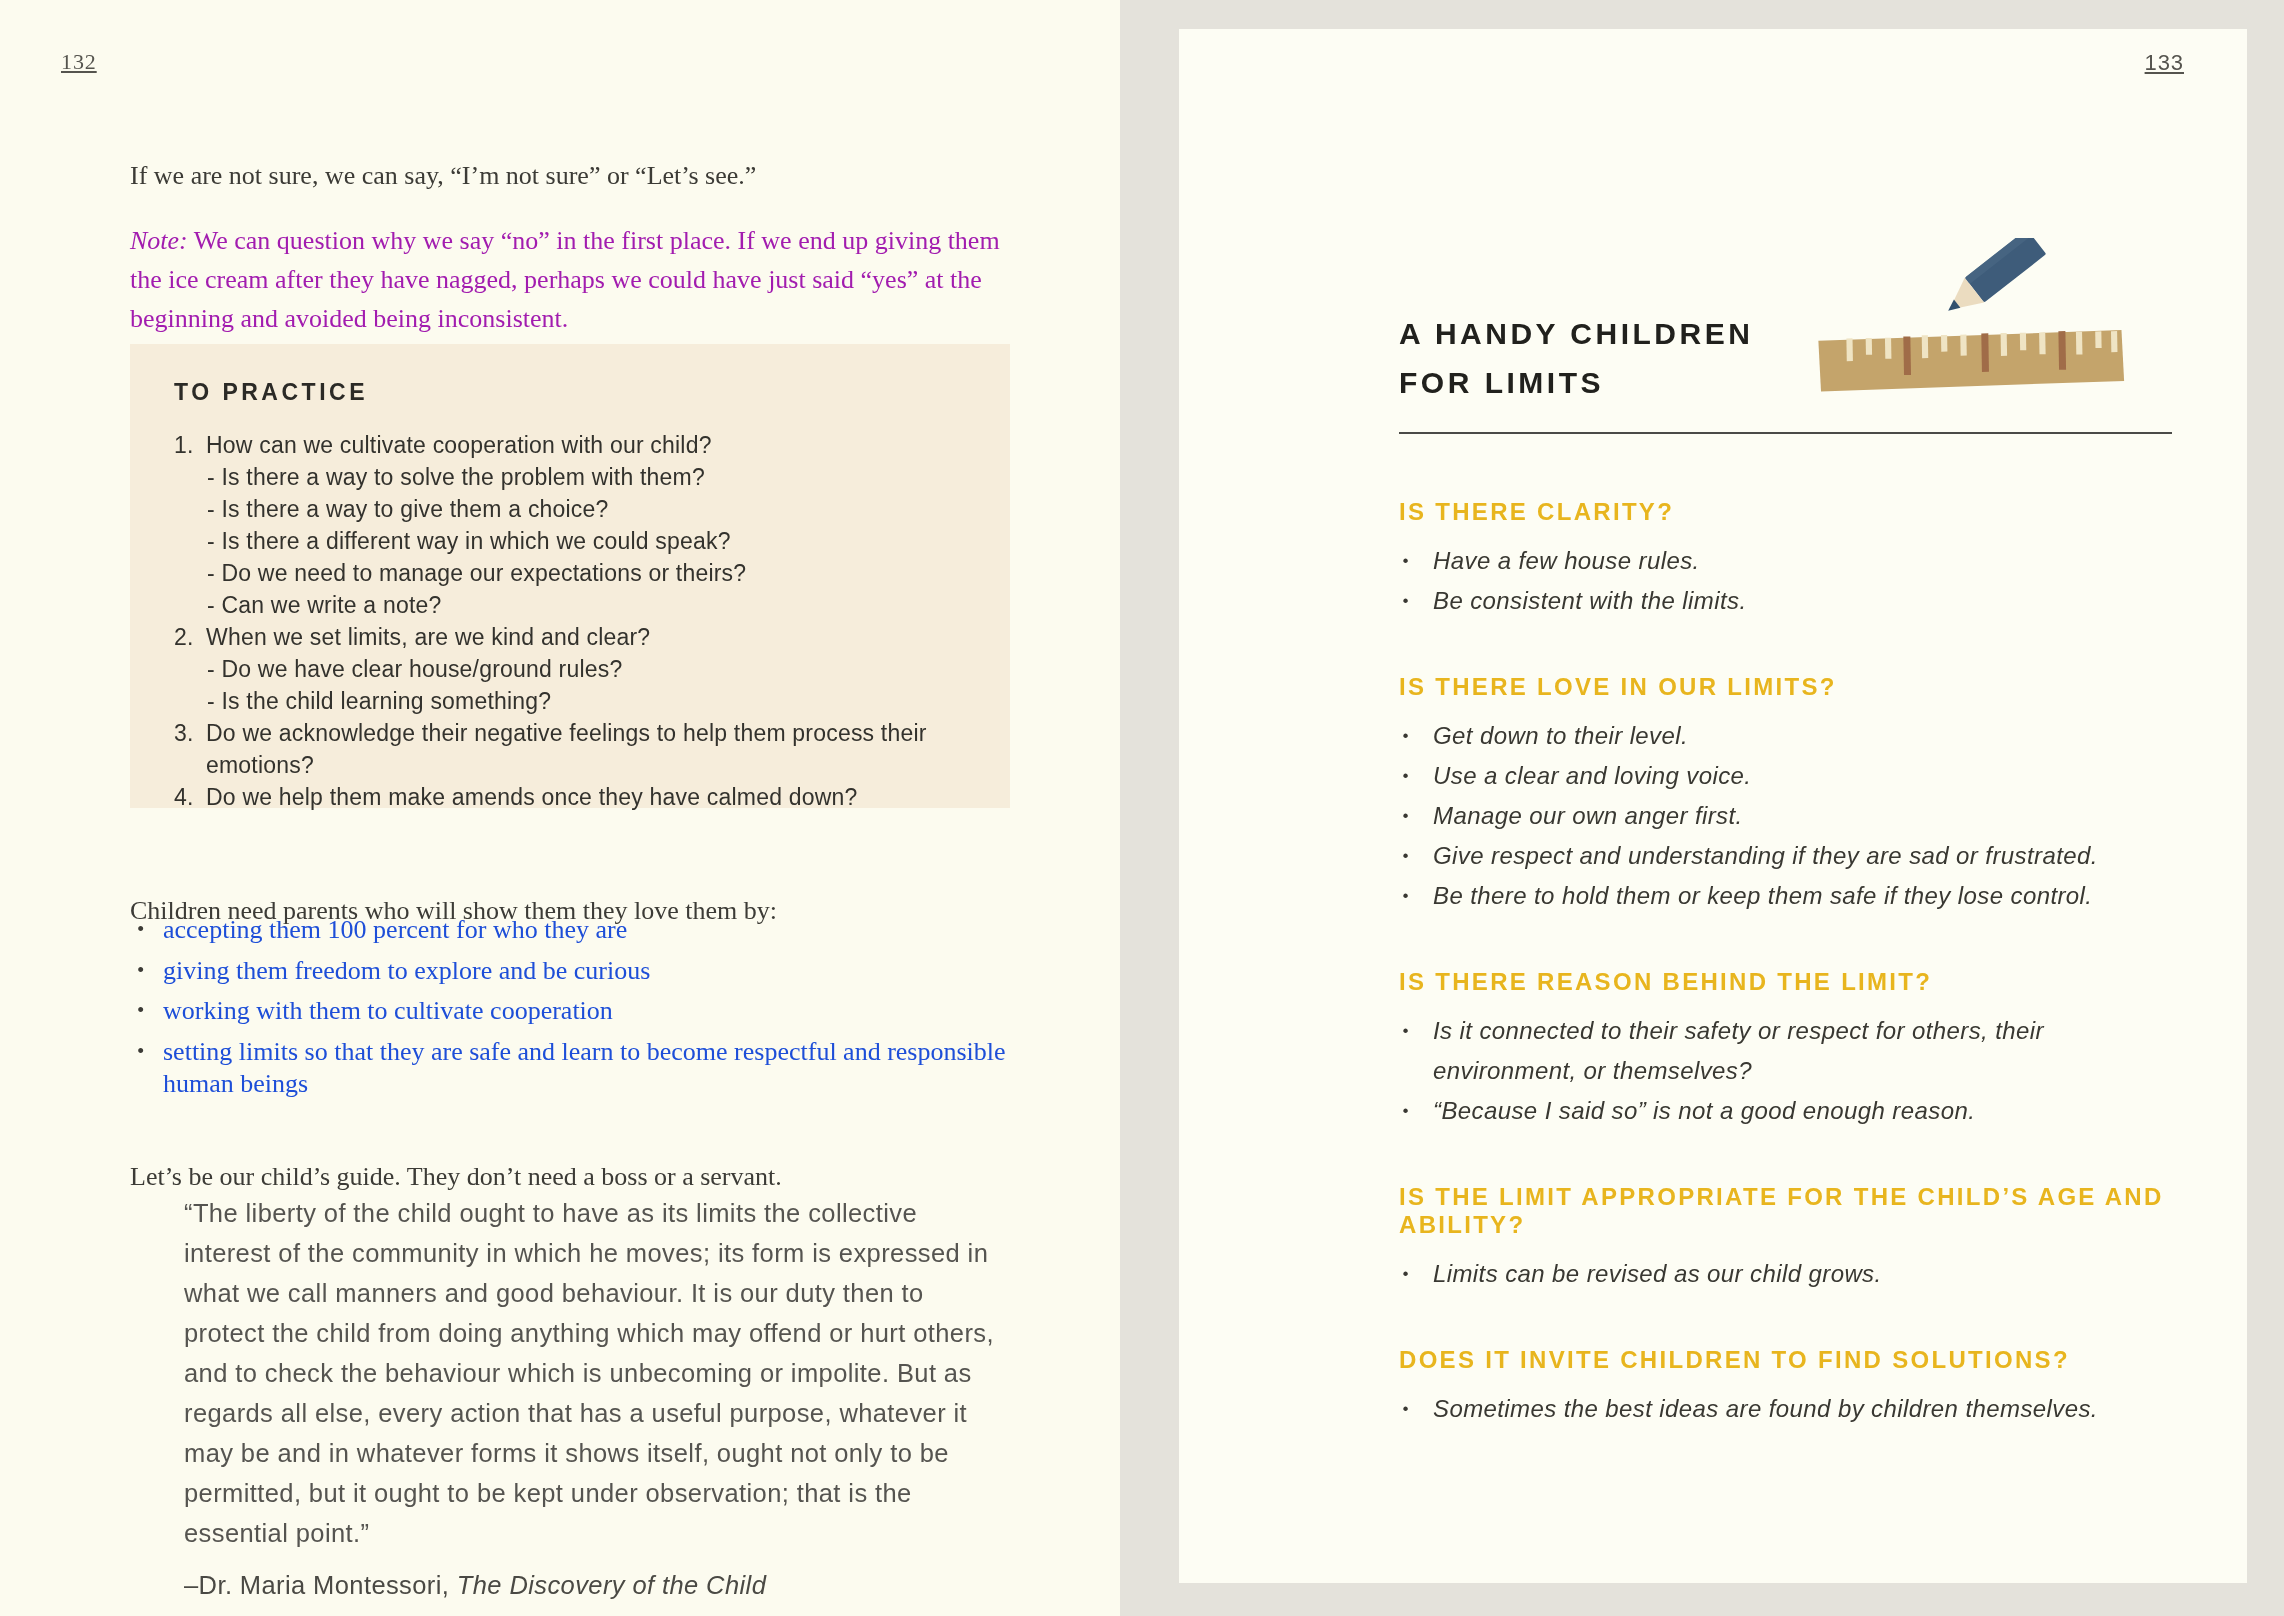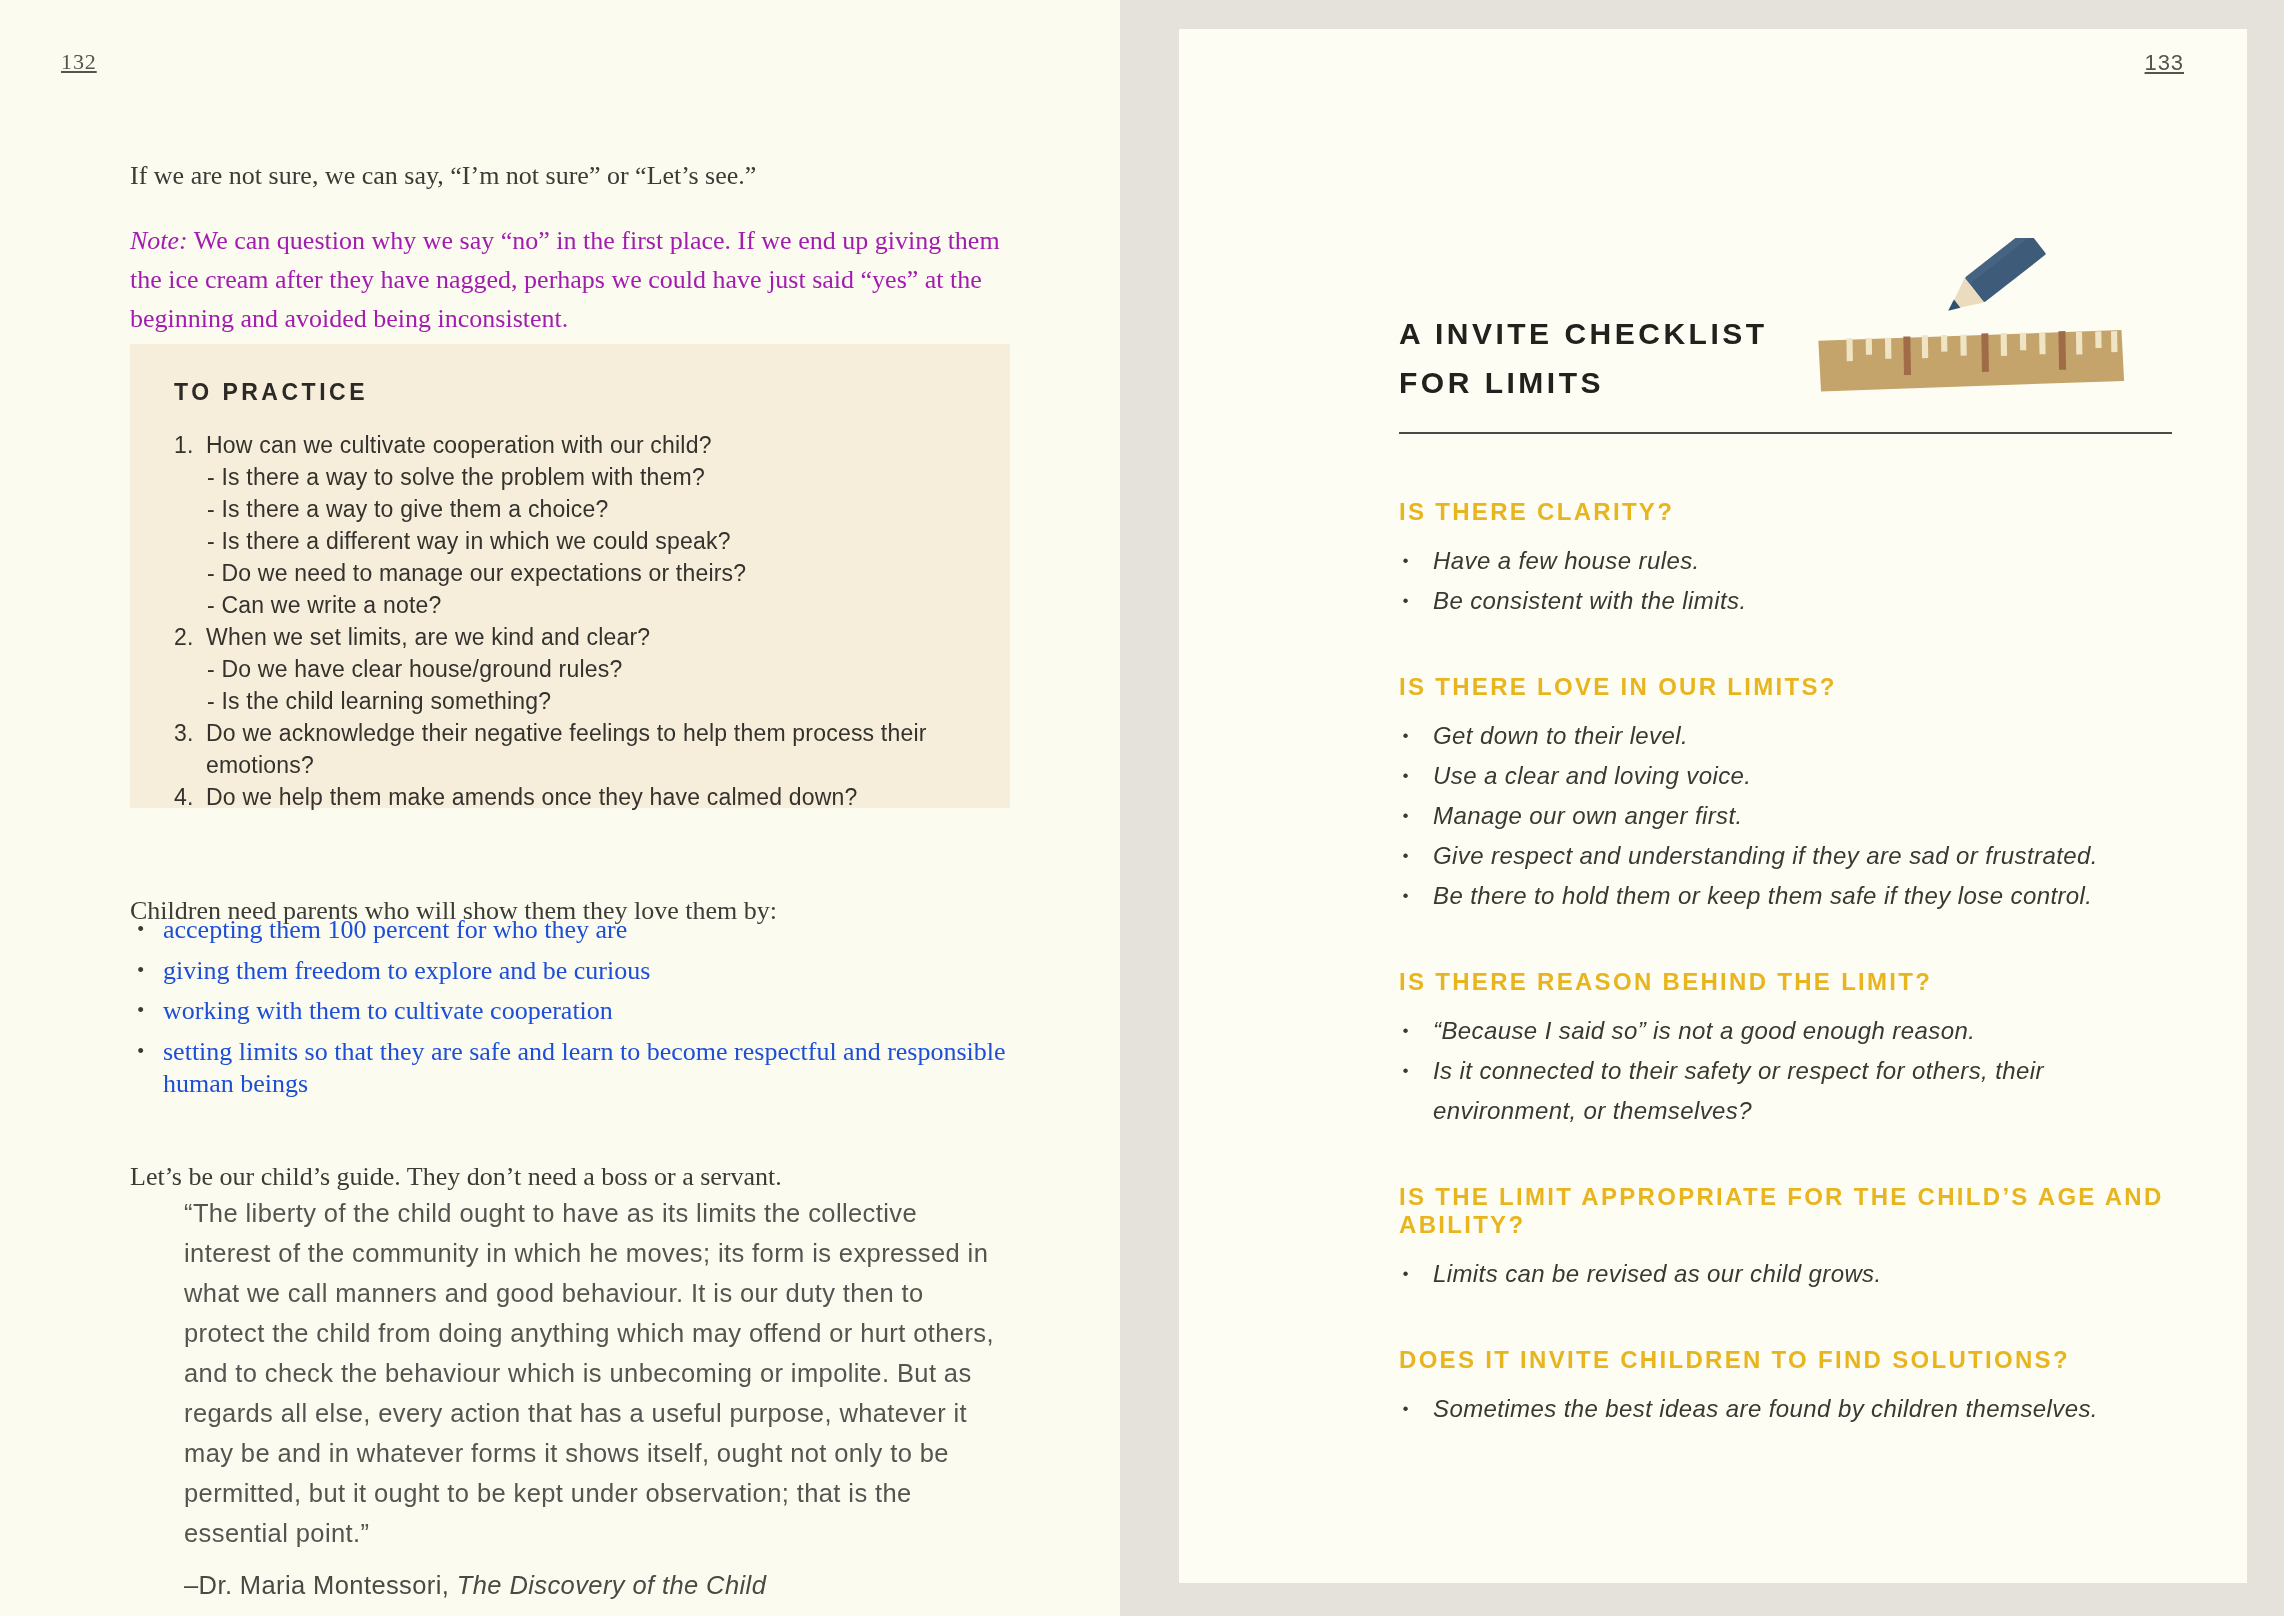--- a/index.html
+++ b/index.html
@@ -118,21 +118,21 @@
       <div class="attribution"><span>–Dr. Maria Montessori, </span><i>The Discovery of the Child</i></div>
     </div>
   </div>
 
   <div class="backdrop"></div>
 
   <div class="card">
     <div class="pagenum right">133</div>
 
     <h1 class="rtitle">
-      <span style="display:block">A INVITE CHECKLIST</span>
+      <span style="display:block">A HANDY CHILDREN</span>
       <span style="display:block">FOR LIMITS</span>
     </h1>
 
     <svg class="illustration" viewBox="0 0 372 178" xmlns="http://www.w3.org/2000/svg">
       <g transform="translate(160,78) rotate(-38)">
         <rect x="30" y="-18" width="90" height="36" rx="2" fill="#3E5C7A"></rect>
         <polygon points="30,-18 30,18 4,5 4,-5" fill="#EBDCC0"></polygon>
         <polygon points="5,-6 5,6 -8,0" fill="#31506E"></polygon>
         <rect x="30" y="-18" width="90" height="9" rx="2" fill="#4A6885" opacity="0.7"></rect>
       </g>
@@ -179,22 +179,22 @@
           <li>Use a clear and loving voice.</li>
           <li>Manage our own anger first.</li>
           <li>Give respect and understanding if they are sad or frustrated.</li>
           <li>Be there to hold them or keep them safe if they lose control.</li>
         </ul>
       </div>
 
       <div class="sec">
         <h3>IS THERE REASON BEHIND THE LIMIT?</h3>
         <ul>
+          <li>Is it connected to their safety or respect for others, their environment, or themselves?</li>
           <li>“Because I said so” is not a good enough reason.</li>
-          <li>Is it connected to their safety or respect for others, their environment, or themselves?</li>
         </ul>
       </div>
 
       <div class="sec">
         <h3>IS THE LIMIT APPROPRIATE FOR THE CHILD’S AGE AND ABILITY?</h3>
         <ul>
           <li>Limits can be revised as our child grows.</li>
         </ul>
       </div>
 

